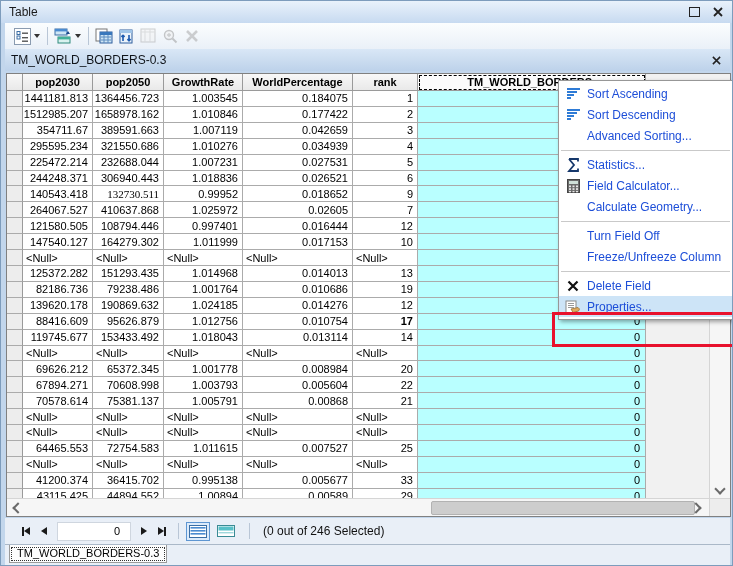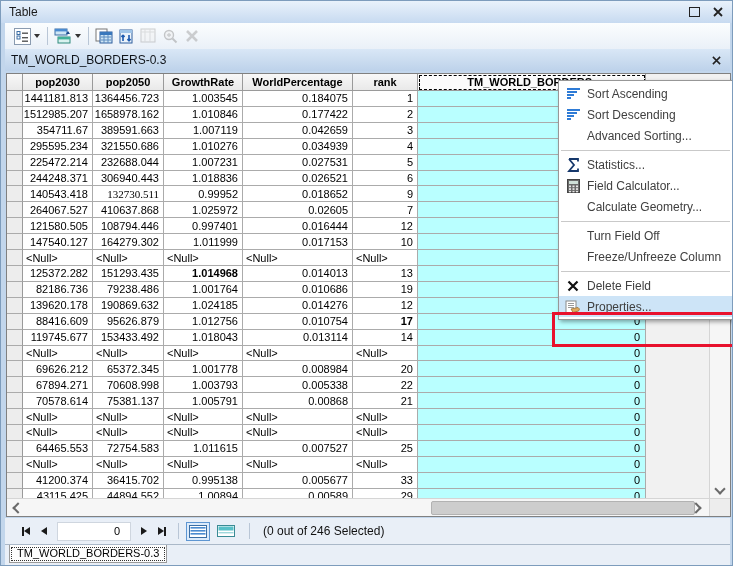--- a/index.html
+++ b/index.html
@@ -71,21 +71,21 @@
   .statustext{font-size:12px;color:#111;margin-left:6px;}
 
   
   .bottabs{position:absolute;left:4px;top:543px;width:725px;height:20px;background:#e9eff7;border-top:1px solid #aab8c8;display:flex;align-items:flex-start;}
   .bottab{margin-left:4px;margin-top:0;background:#fdfdfd;border:1px solid #9a9a9a;border-top:none;
     outline:1px dotted #333;outline-offset:-3px;font-size:11px;padding:2px 7px 3px 7px;color:#000;}
 
   
   .ctxmenu{position:absolute;left:557px;top:79px;width:175px;background:#ffffff;border:1px solid #979797;
     box-shadow:2px 2px 4px rgba(0,0,0,.35);padding:2px 0;z-index:10;box-sizing:border-box;}
-  .mitem{height:21px;display:flex;align-items:center;font-size:12px;color:#404040;cursor:default;}
+  .mitem{height:21px;display:flex;align-items:center;font-size:12px;color:#1d4ed8;cursor:default;}
   .mitem .micon{width:28px;display:flex;align-items:center;justify-content:center;flex:0 0 auto;}
   .mitem.hl{background:#cde4f7;}
   .msep{border-top:1px solid #c9c9c9;margin:4px 2px 3px 2px;height:0;}
 
   .redbox{position:absolute;left:551px;top:311px;width:181px;height:29px;border:3px solid #e8112d;z-index:11;pointer-events:none;}
 </style>
 </head>
 <body>
 
 <div class="window">
@@ -279,21 +279,21 @@
           <div class="cell nulltxt" style="width: 71px;">&lt;Null&gt;</div>
           <div class="cell nulltxt" style="width: 79px;">&lt;Null&gt;</div>
           <div class="cell nulltxt" style="width: 110px;">&lt;Null&gt;</div>
           <div class="cell nulltxt" style="width: 65px;">&lt;Null&gt;</div>
           <div class="cell selcol" style="width: 228px; background: rgb(185, 255, 255);">0</div>
         </div>
         <div class="grid-row">
           <div class="rowsel" style="width: 16px;"></div>
           <div class="cell num" style="width: 70px;">125372.282</div>
           <div class="cell num" style="width: 71px;">151293.435</div>
-          <div class="cell num" style="width: 79px; font-weight: bold;">1.014968</div>
+          <div class="cell num" style="width: 79px;">1.014968</div>
           <div class="cell num" style="width: 110px;">0.014013</div>
           <div class="cell num" style="width: 65px;">13</div>
           <div class="cell selcol" style="width: 228px; background: rgb(185, 255, 255);">0</div>
         </div>
         <div class="grid-row">
           <div class="rowsel" style="width: 16px;"></div>
           <div class="cell num" style="width: 70px;">82186.736</div>
           <div class="cell num" style="width: 71px;">79238.486</div>
           <div class="cell num" style="width: 79px;">1.001764</div>
           <div class="cell num" style="width: 110px;">0.010686</div>
@@ -343,21 +343,21 @@
           <div class="cell num" style="width: 79px;">1.001778</div>
           <div class="cell num" style="width: 110px;">0.008984</div>
           <div class="cell num" style="width: 65px;">20</div>
           <div class="cell selcol" style="width: 228px; background: rgb(185, 255, 255);">0</div>
         </div>
         <div class="grid-row">
           <div class="rowsel" style="width: 16px;"></div>
           <div class="cell num" style="width: 70px;">67894.271</div>
           <div class="cell num" style="width: 71px;">70608.998</div>
           <div class="cell num" style="width: 79px;">1.003793</div>
-          <div class="cell num" style="width: 110px;">0.005338</div>
+          <div class="cell num" style="width: 110px;">0.005604</div>
           <div class="cell num" style="width: 65px;">22</div>
           <div class="cell selcol" style="width: 228px; background: rgb(185, 255, 255);">0</div>
         </div>
         <div class="grid-row">
           <div class="rowsel" style="width: 16px;"></div>
           <div class="cell num" style="width: 70px;">70578.614</div>
           <div class="cell num" style="width: 71px;">75381.137</div>
           <div class="cell num" style="width: 79px;">1.005791</div>
           <div class="cell num" style="width: 110px;">0.00868</div>
           <div class="cell num" style="width: 65px;">21</div>

